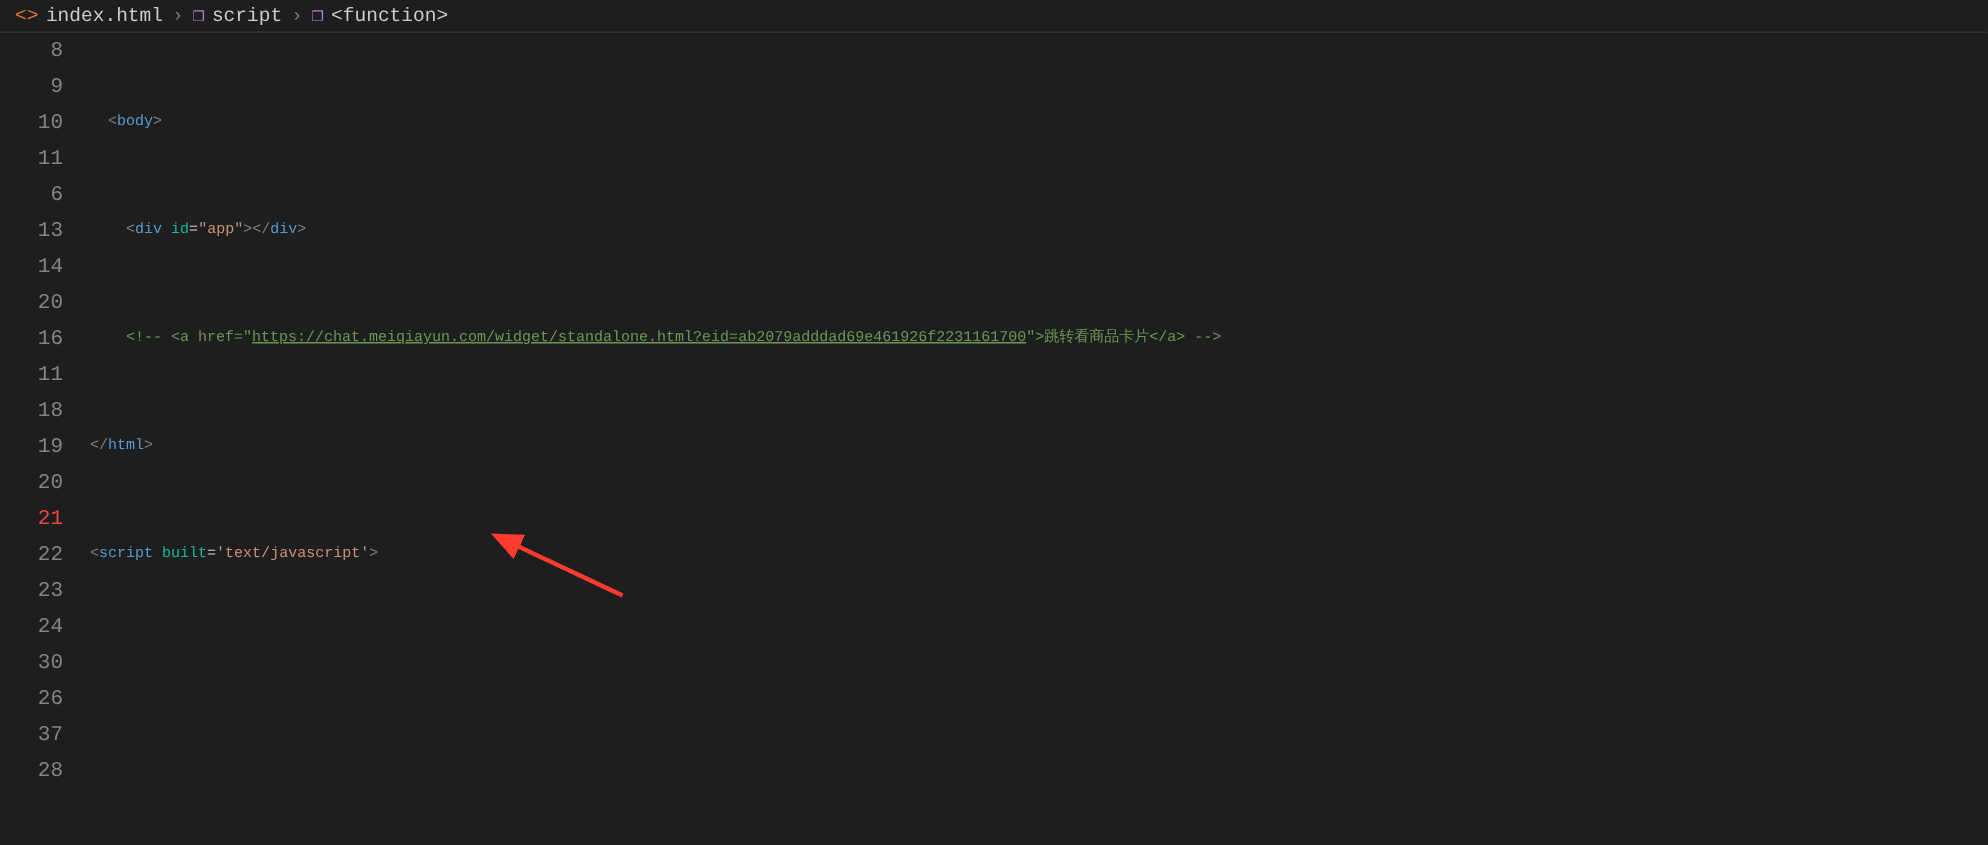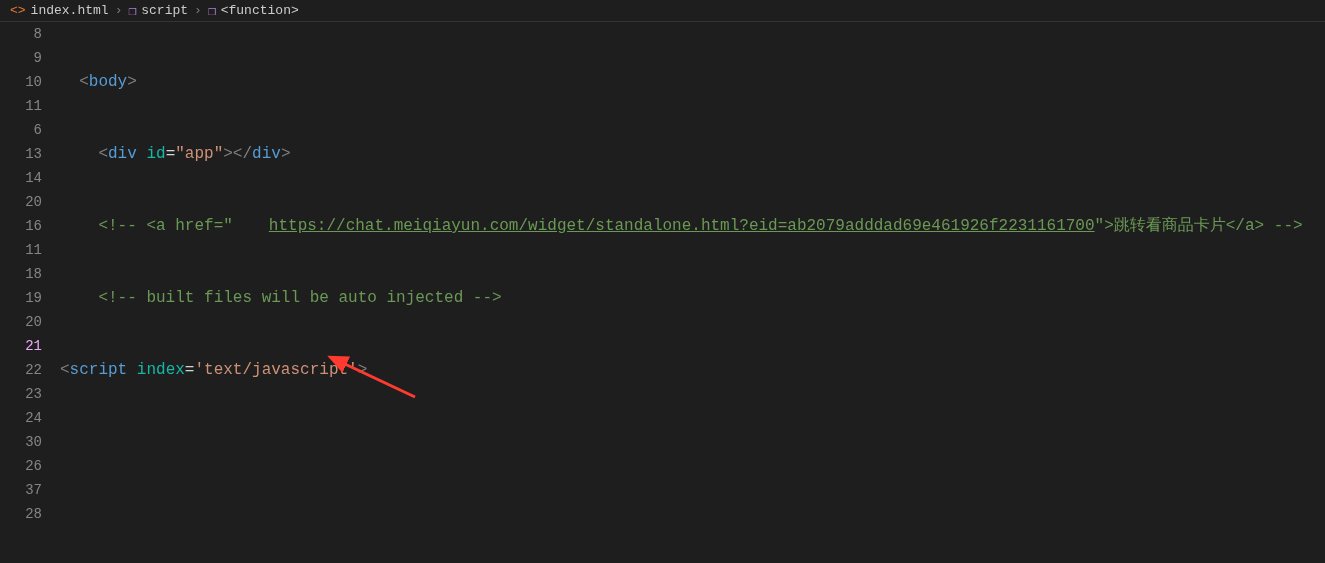--- a/index.html
+++ b/index.html
@@ -35,37 +35,37 @@
   }
   .gutter {
     width: 60px;
     text-align: right;
     padding-right: 18px;
     color: #858585;
     user-select: none;
     line-height: 24px;
     font-size: 14px;
   }
-  .gutter .active { color: #f0abfc; }
+  .gutter .active { color: #ef4444; }
   .code {
     flex: 1;
     line-height: 24px;
-    font-size: 16px;
+    font-size: 10px;
     white-space: pre;
     position: relative;
   }
   .line { height: 24px; position: relative; }
   
   .p   { color: #808080; }   
   .tag { color: #569cd6; }   
   .attr{ color: #14b8a6; }   
   .str { color: #ce9178; }   
   .cmt { color: #6a9955; }
   .op  { color: #d4d4d4; }
-  .link{ text-decoration: underline; margin-left: 36px; }
+  .link{ text-decoration: underline; }
   .arrow {
     position: absolute;
     left: 260px;
     top: 330px;
     width: 100px;
     height: 50px;
     pointer-events: none;
   }
 </style>
 </head>
@@ -103,22 +103,22 @@
     <div>24</div>
     <div>30</div>
     <div>26</div>
     <div>37</div>
     <div>28</div>
   </div>
   <div class="code">
     <div class="line">  <span class="p">&lt;</span><span class="tag">body</span><span class="p">&gt;</span></div>
     <div class="line">    <span class="p">&lt;</span><span class="tag">div</span> <span class="attr">id</span><span class="op">=</span><span class="str">"app"</span><span class="p">&gt;&lt;/</span><span class="tag">div</span><span class="p">&gt;</span></div>
     <div class="line">    <span class="cmt"><span>&lt;!-- &lt;a href="</span><span class="link">https://chat.meiqiayun.com/widget/standalone.html?eid=ab2079adddad69e461926f2231161700</span><span>"&gt;跳转看商品卡片&lt;/a&gt; --&gt;</span></span></div>
-    <div class="line">    <span class="cmt">&lt;!-- built files will be auto injected --&gt;</span></div>
-    <div class="line"><span class="p">&lt;</span><span class="tag">script</span> <span class="attr">index</span><span class="op">=</span><span class="str">'text/javascript'</span><span class="p">&gt;</span></div>
+    <div class="line"><span class="p">&lt;/</span><span class="tag">html</span><span class="p">&gt;</span></div>
+    <div class="line"><span class="p">&lt;</span><span class="tag">script</span> <span class="attr">built</span><span class="op">=</span><span class="str">'text/javascript'</span><span class="p">&gt;</span></div>
     
     
     
     
     
     
     
     
     
     

